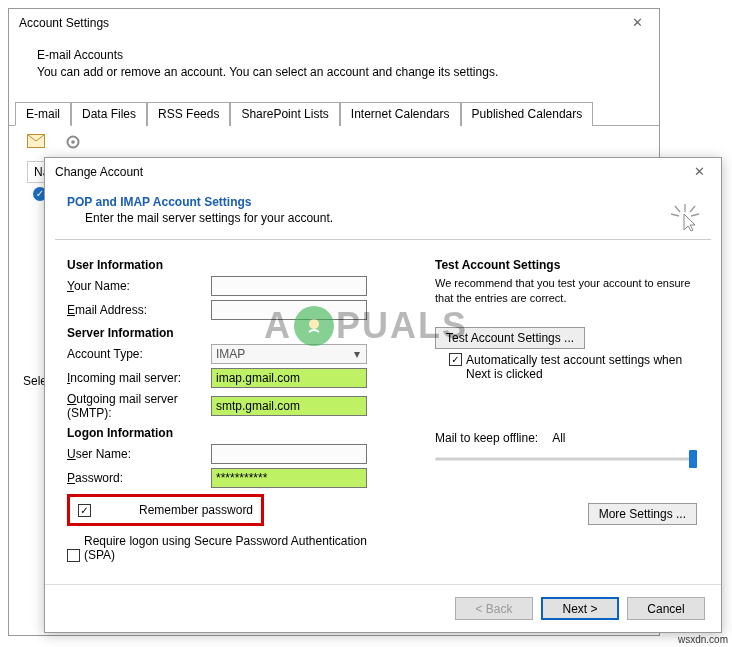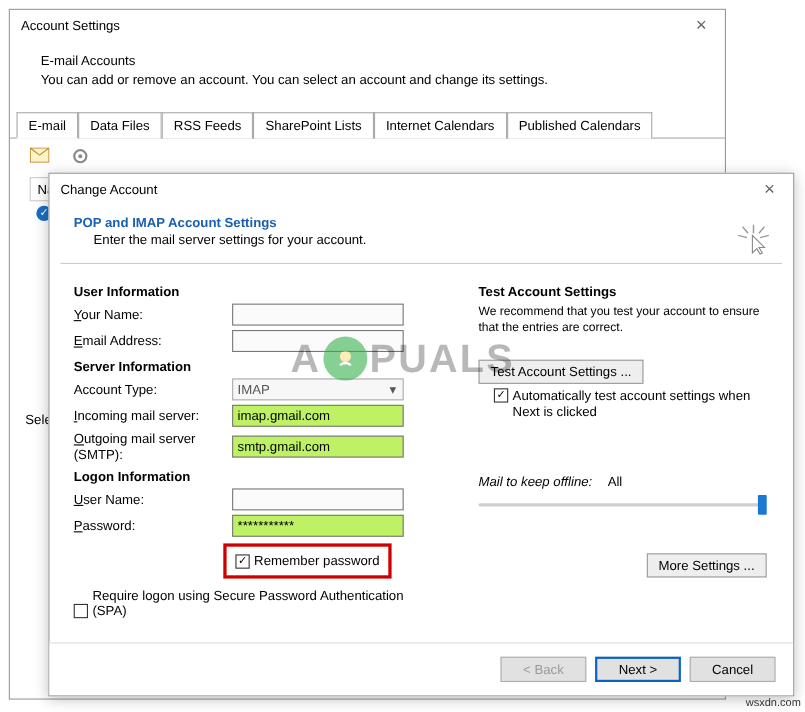--- a/index.html
+++ b/index.html
@@ -175,23 +175,23 @@
     font-size: 10px;
     margin-right: 4px;
     flex-shrink: 0;
   }
   .cbx.checked::after { content: "✓"; color: #000; }
   .redbox {
     border: 3px solid #d10000;
     padding: 6px 8px;
     display: inline-flex;
     align-items: center;
-    margin-left: 136px;
     margin-top: 2px;
     margin-bottom: 6px;
+    gap: 44px;
   }
   .spa-row {
     display: flex;
     align-items: flex-end;
     margin-top: 2px;
     padding-right: 10px;
   }
   .right-desc {
     font-size: 11px;
     line-height: 1.35;
@@ -209,21 +209,21 @@
     align-items: flex-start;
     margin-top: 8px;
     padding-left: 14px;
     font-size: 12px;
   }
   .slider-row {
     display: flex; align-items: center;
     margin-top: 50px;
     font-size: 12px;
   }
-  .slider-label { margin-right: 14px; font-style: italic; }
+  .slider-label { margin-right: 14px; }
   .slider-value { margin-right: 8px; width: 24px; }
   .slider-track {
     position: relative;
     flex: 1;
     height: 20px;
   }
   .slider-track .track {
     position: absolute; left: 0; right: 6px; top: 50%;
     height: 3px; background: #cfcfcf; border-radius: 2px;
     transform: translateY(-50%);

